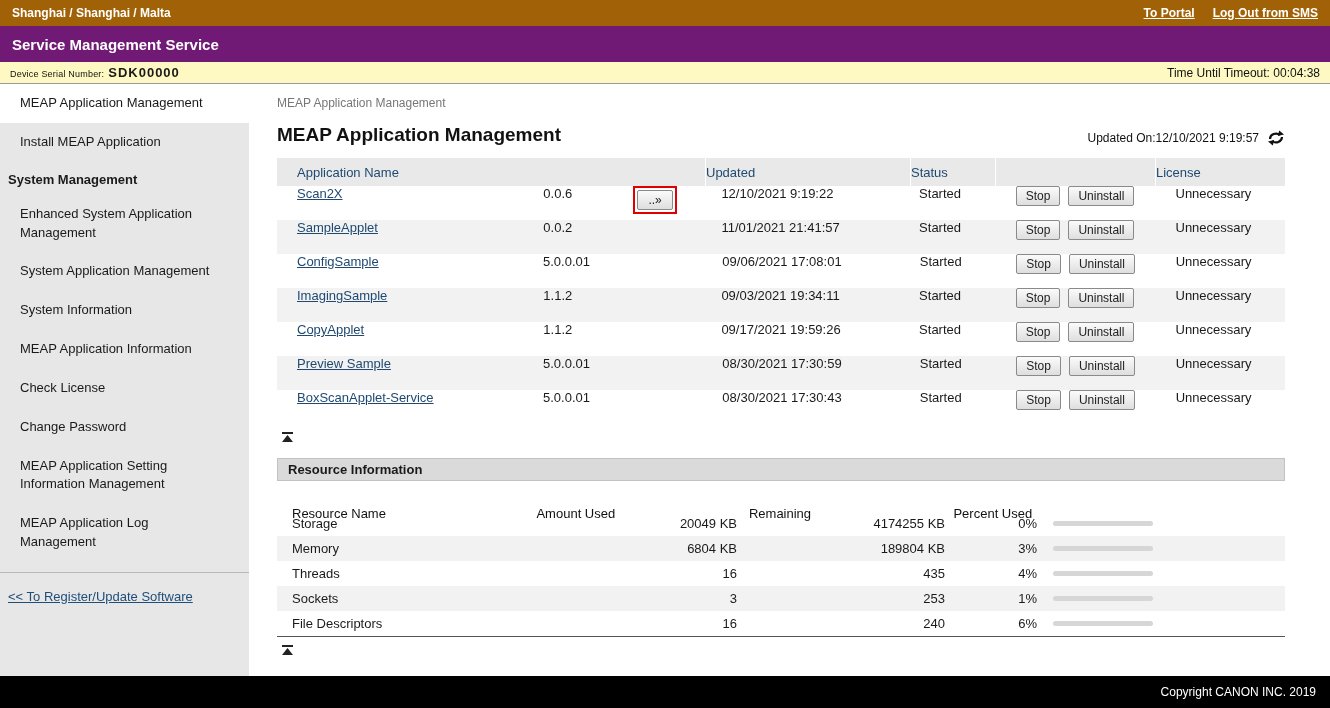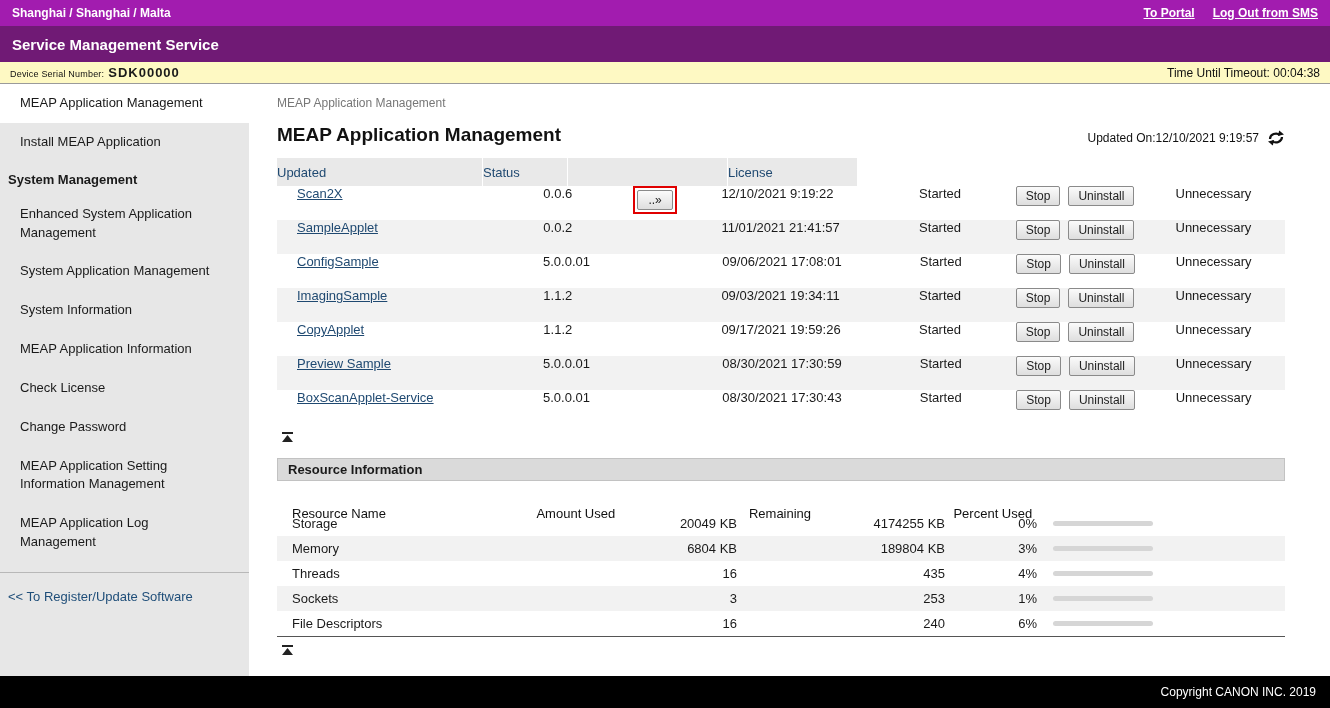--- a/index.html
+++ b/index.html
@@ -7,21 +7,21 @@
   body {
     font-family: "Liberation Sans", sans-serif;
     font-size: 13px;
     color: #1a1a1a;
     background: #fff;
   }
   .layout { width: 1330px; height: 708px; display: flex; flex-direction: column; overflow: hidden; }
 
   
   .topbar {
-    height: 26px; background: #a21caf; color: #fff;
+    height: 26px; background: #a16207; color: #fff;
     display: flex; align-items: center; justify-content: space-between;
     padding: 0 12px; font-size: 12px; font-weight: bold;
   }
   .topbar-links { display: flex; gap: 18px; }
   .topbar-links a { color: #fff; text-decoration: underline; cursor: pointer; }
   .smsbar {
     height: 36px; background: #701a75; color: #fff;
     display: flex; align-items: center; padding: 0 12px;
     font-size: 15px; font-weight: bold;
   }
@@ -42,21 +42,21 @@
     width: 249px; background: #e7e7e7; flex: none;
     display: flex; flex-direction: column; overflow: hidden;
   }
   .menu { border-bottom: 1px solid #b8b8b8; padding-bottom: 10px; }
   .menu-item {
     padding: 10px 39px 10px 20px; font-size: 13px; color: #1a1a1a; cursor: pointer; line-height: 1.45;
   }
   .menu-item.active { background: #fff; font-size: 13px; }
   .menu-header { padding: 10px 10px 8px 8px; font-weight: bold; font-size: 13px; }
   .register { padding: 16px 10px 10px 8px; }
-  .register a { color: #1f4e79; font-size: 13px; cursor: pointer; }
+  .register a { color: #1f4e79; text-decoration: underline; font-size: 13px; cursor: pointer; }
 
   .main { flex: 1; padding: 12px 45px 0 28px; overflow: hidden; background: #fff; }
   .crumb { font-size: 12px; color: #777; margin-bottom: 14px; }
   .title-row { display: flex; align-items: flex-end; justify-content: space-between; margin-bottom: 12px; }
   .page-title { font-size: 19px; font-weight: bold; color: #111; }
   .updated-wrap { display: flex; align-items: center; gap: 8px; font-size: 12px; color: #111; }
   .refresh-icon { cursor: pointer; display: inline-flex; }
 
   
   .app-table { width: 1008px; }
@@ -190,20 +190,21 @@
               <path d="M15 7 a6 5.5 0 0 1 -10 4" fill="none" stroke="#111" stroke-width="2.2"></path>
               <polygon points="5.8,15.5 1,11.5 7.2,10" fill="#111"></polygon>
             </svg>
           </span>
         </div>
       </div>
 
       
       <div class="app-table">
         <div class="app-head">
+          <div class="hcell h-name">Application Name</div>
           <div class="hcell h-updated">Updated</div>
           <div class="hcell h-status">Status</div>
           <div class="hcell h-actions"></div>
           <div class="hcell h-license">License</div>
         </div>
 
         <div class="app-row">
           <div class="c-name"><a>Scan2X</a></div>
           <div class="c-version">0.0.6</div>
           <div class="c-detail">

